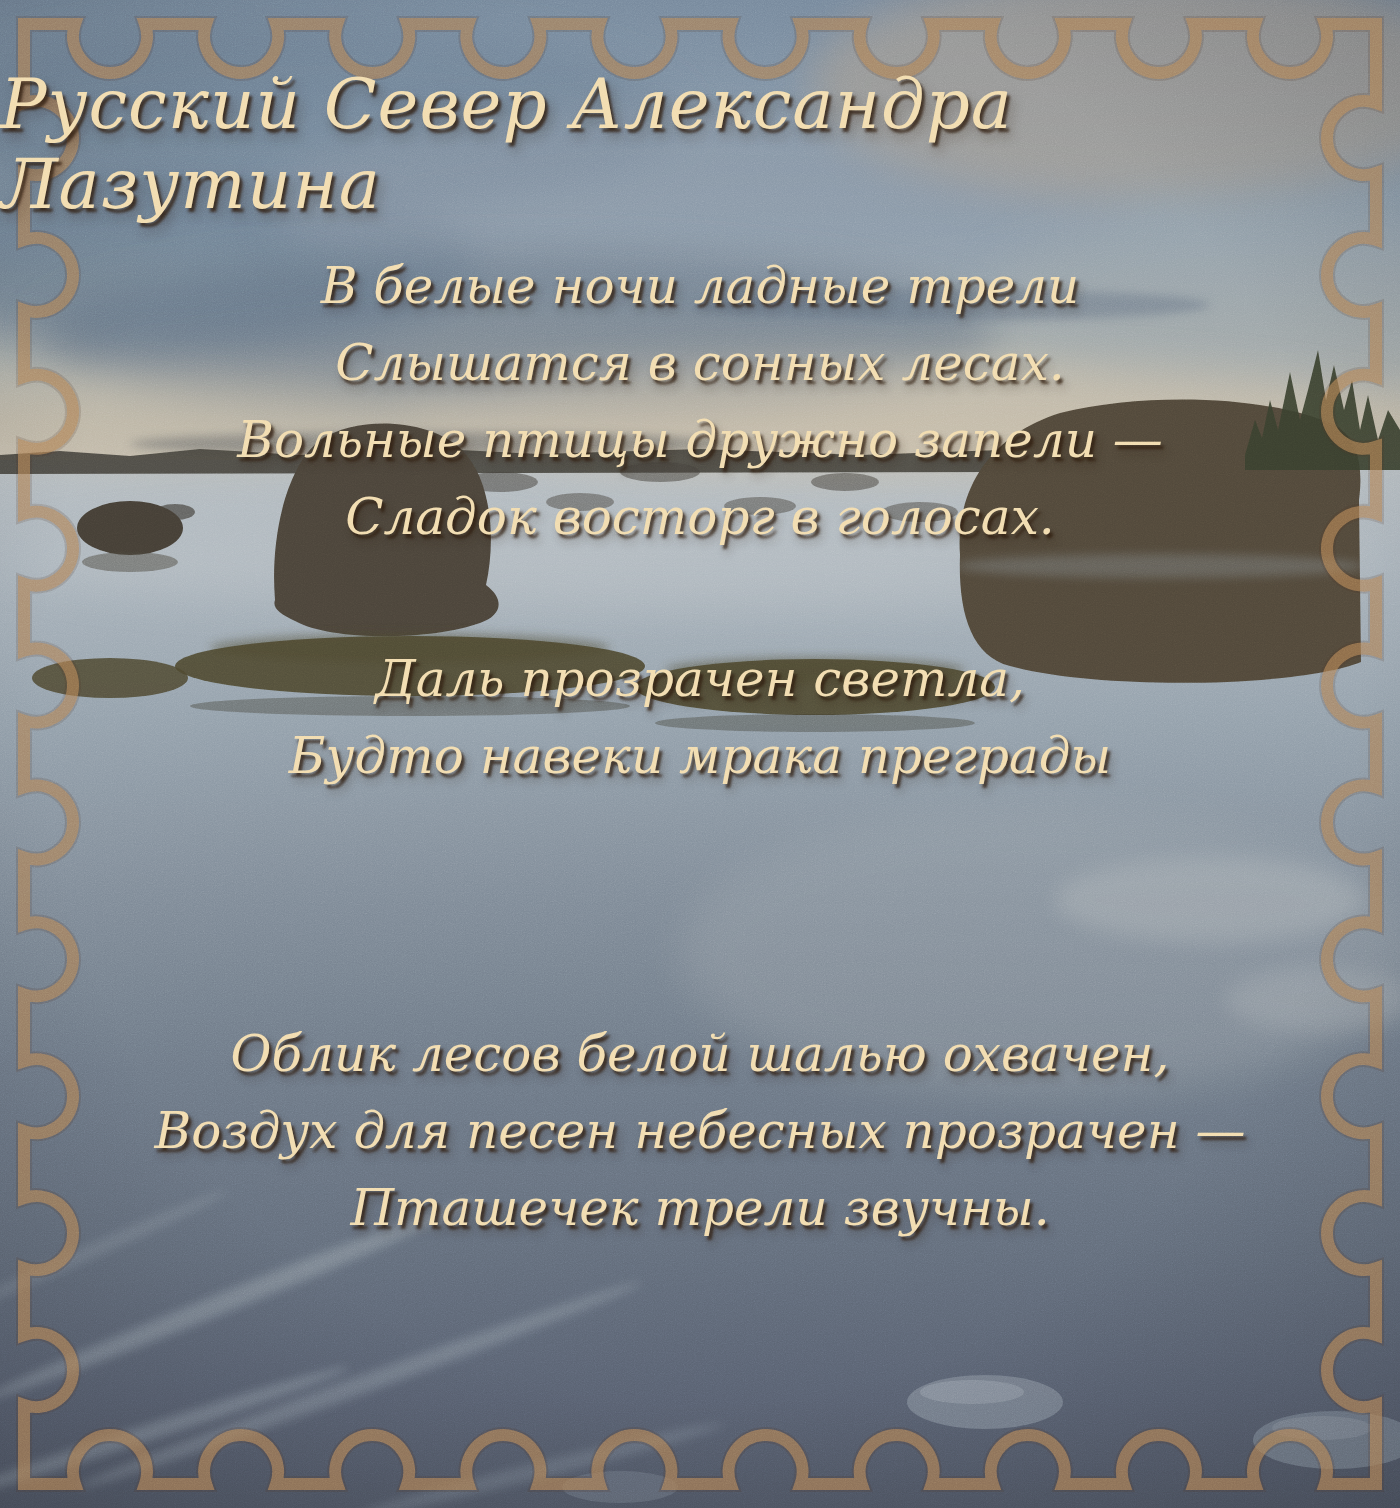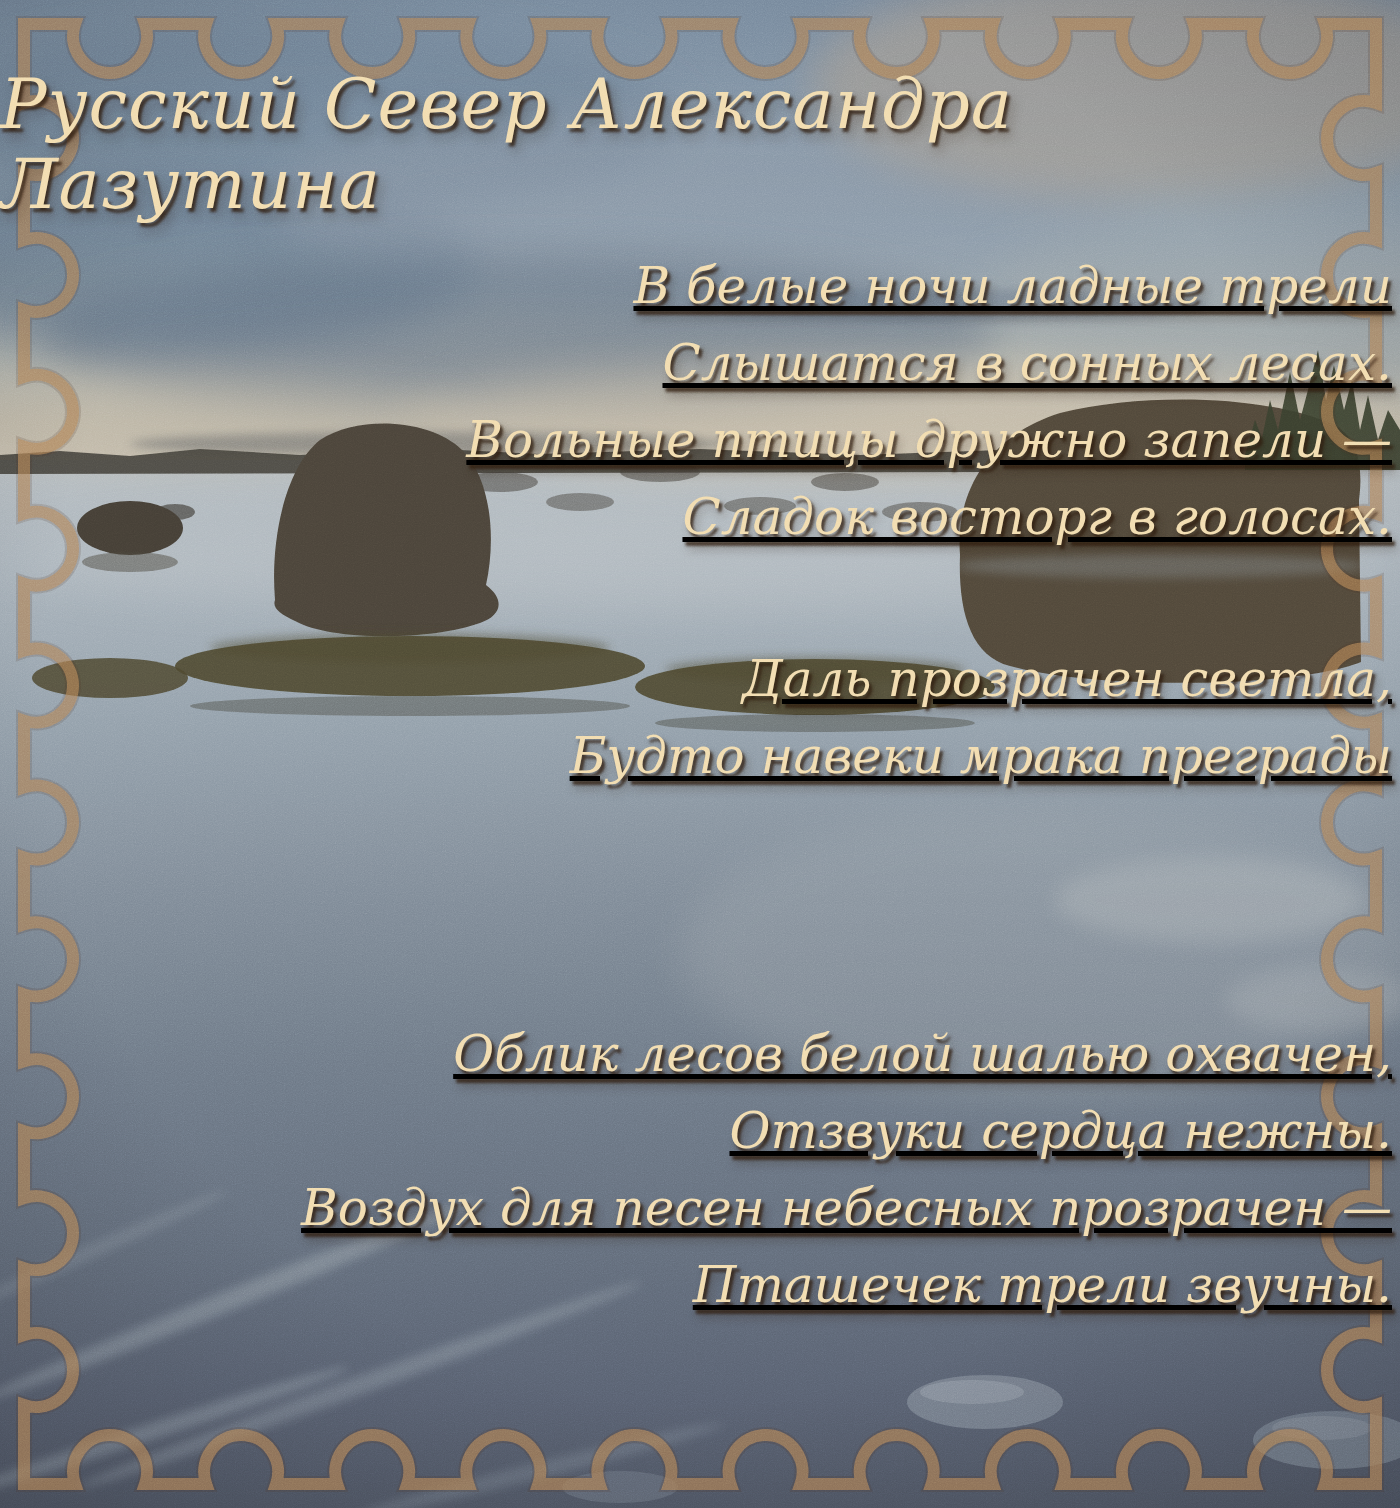--- a/index.html
+++ b/index.html
@@ -9,21 +9,21 @@
     font-family:"DejaVu Serif","Liberation Serif",serif;
   }
   .scene,.grain-layer{position:absolute;left:0;top:0;width:1400px;height:1508px;}
   .grain-layer{mix-blend-mode:overlay;opacity:.5;pointer-events:none;z-index:30;}
   .text-layer{position:absolute;left:0;top:0;width:1400px;height:1508px;z-index:20;}
   .poem-title{
     position:absolute;top:64px;left:0;right:0;text-align:left;
     font-style:italic;font-size:69px;letter-spacing:1px;color:#f2dcae;
     text-shadow:3px 4px 3px rgba(45,28,14,.8),6px 9px 12px rgba(45,28,14,.35);
   }
-  .stanza{position:absolute;left:0;right:8px;text-align:right;text-decoration:underline;}
+  .stanza{position:absolute;left:0;right:0;text-align:center;}
   .stanza .line{
     font-style:italic;font-size:50px;line-height:77px;color:#f2dcae;
     text-shadow:3px 4px 3px rgba(45,28,14,.8),5px 8px 10px rgba(45,28,14,.32);
     white-space:nowrap;
   }
   .stanza-1{top:248px;} .stanza-2{top:641px;} .stanza-3{top:1016px;}
 </style>
 </head>
 <body>
 
@@ -153,21 +153,20 @@
       <div class="line">Сладок восторг в голосах.</div>
     </div>
 
     <div class="stanza stanza-2">
       <div class="line">Даль прозрачен светла,</div>
       <div class="line">Будто навеки мрака преграды</div>
     </div>
 
     <div class="stanza stanza-3">
       <div class="line">Облик лесов белой шалью охвачен,</div>
-      <div class="line">Отзвуки сердца нежны.</div>
       <div class="line">Воздух для песен небесных прозрачен —</div>
       <div class="line">Пташечек трели звучны.</div>
     </div>
   </div>
 
   <svg class="grain-layer" viewBox="0 0 1400 1508" aria-hidden="true">
     <defs>
       <filter id="grainF" x="0" y="0" width="100%" height="100%">
         <feTurbulence type="fractalNoise" baseFrequency="0.9" numOctaves="2" stitchTiles="stitch"></feTurbulence>
         <feColorMatrix type="saturate" values="0"></feColorMatrix>

